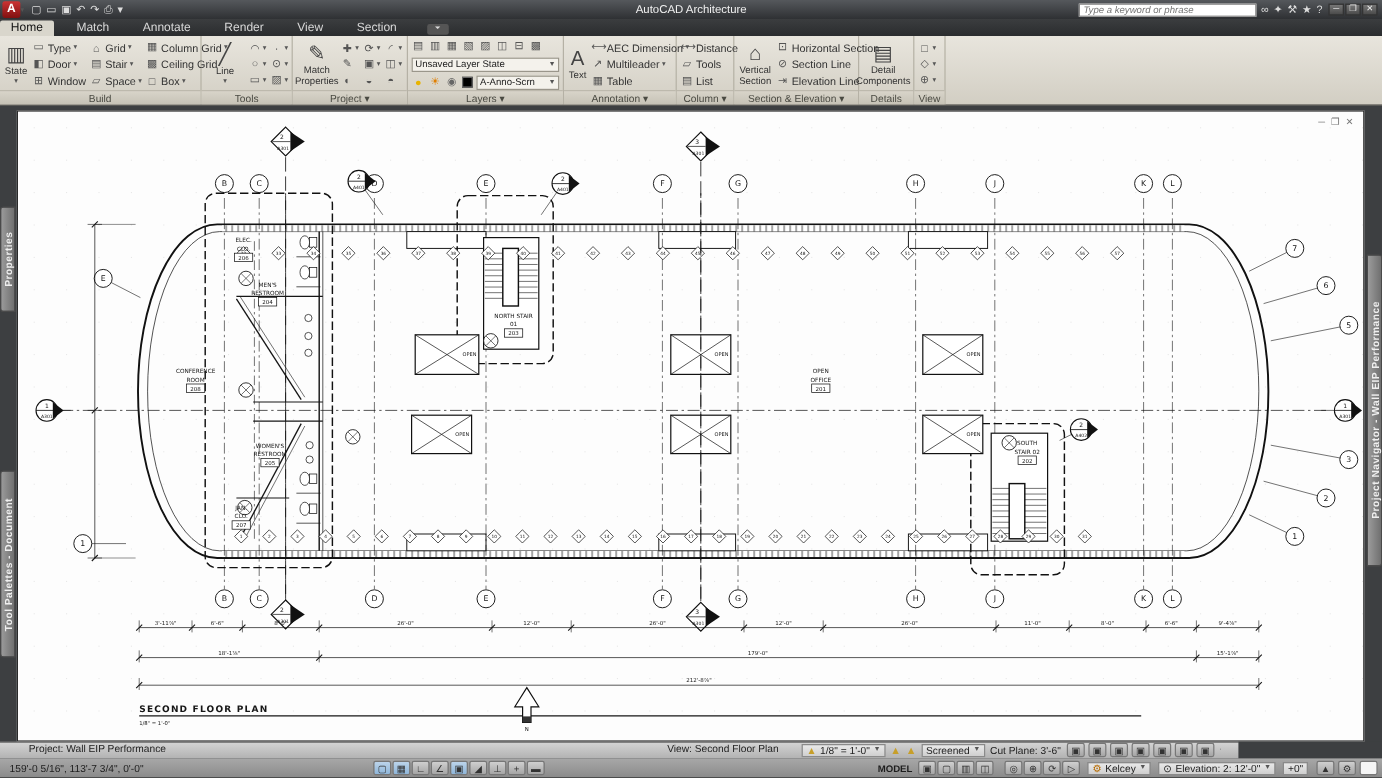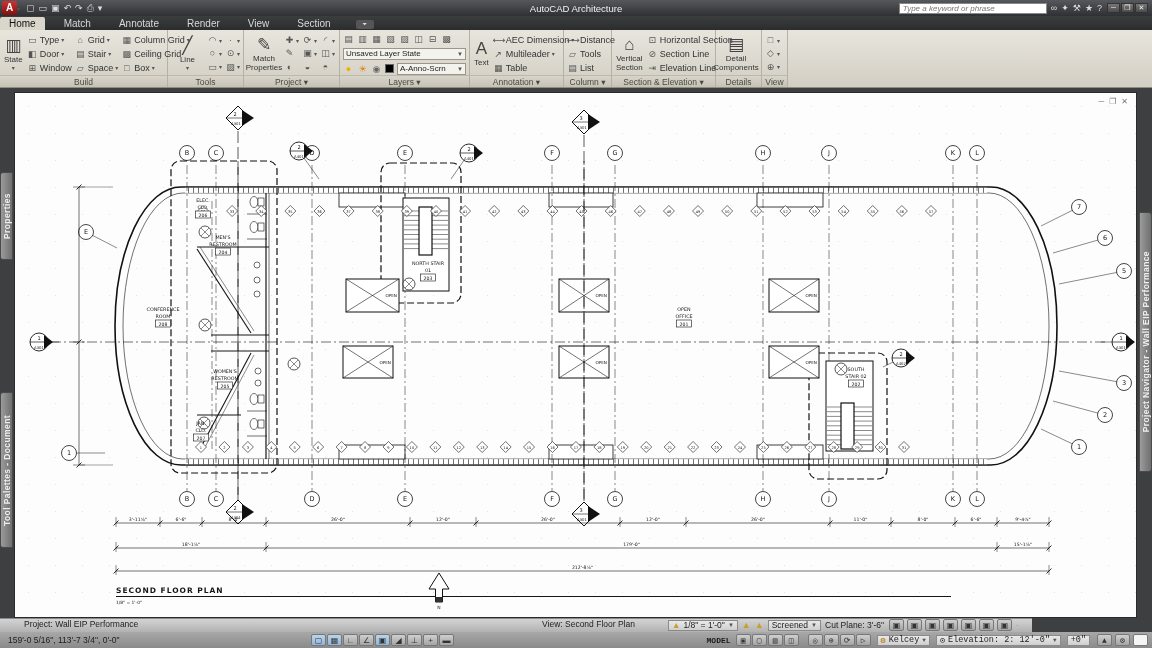--- a/index.html
+++ b/index.html
@@ -881,21 +881,21 @@
               <rect width="5" height="6" fill="#fff"></rect>
               <line x1="2.5" y1="0" x2="2.5" y2="6" stroke="#333" stroke-width="0.7"></line>
             </pattern>
           </defs>
         </svg>
     </div>
   </div>
 
   <div id="draw-status">
     <span class="stext" style="margin-left:24px;">Project: Wall EIP Performance</span>
-    <span class="stext" style="position:absolute;left:538px;">View: Second Floor Plan</span>
+    <span class="stext" style="position:absolute;left:552px;">View: Second Floor Plan</span>
     <span style="margin-left:auto;display:flex;align-items:center;gap:4px;padding-right:14px;">
       <span class="dcombo">
         <span style="color:#c79f2a;">▲</span>
         <span>1/8" = 1'-0"</span>
           <span class="caret">▼</span>
         </span>
       <span style="color:#c79f2a;font-size:9px;">▲</span>
       <span style="color:#c79f2a;font-size:9px;">▲</span>
       <span class="dcombo">
         <span>Screened</span>
@@ -921,21 +921,21 @@
         <span class="sbtn on">▢</span>
         <span class="sbtn on">▦</span>
         <span class="sbtn">∟</span>
         <span class="sbtn">∠</span>
         <span class="sbtn on">▣</span>
         <span class="sbtn">◢</span>
         <span class="sbtn">⊥</span>
         <span class="sbtn">+</span>
         <span class="sbtn">▬</span>
       </span>
-    <span style="margin-left:auto;display:flex;align-items:center;padding-right:4px;font-family:Liberation Mono, monospace;">
+    <span style="margin-left:auto;display:flex;align-items:center;padding-right:4px;">
       <b class="stext" style="font-size:8px;">MODEL</b>
       <span id="layoutbtns" style="display:flex;">
           <span class="sbtn">▣</span>
           <span class="sbtn">▢</span>
           <span class="sbtn">▥</span>
           <span class="sbtn">◫</span>
         </span>
       <span id="navbtns" style="display:flex;margin-left:8px;">
           <span class="sbtn">◎</span>
           <span class="sbtn">⊕</span>

